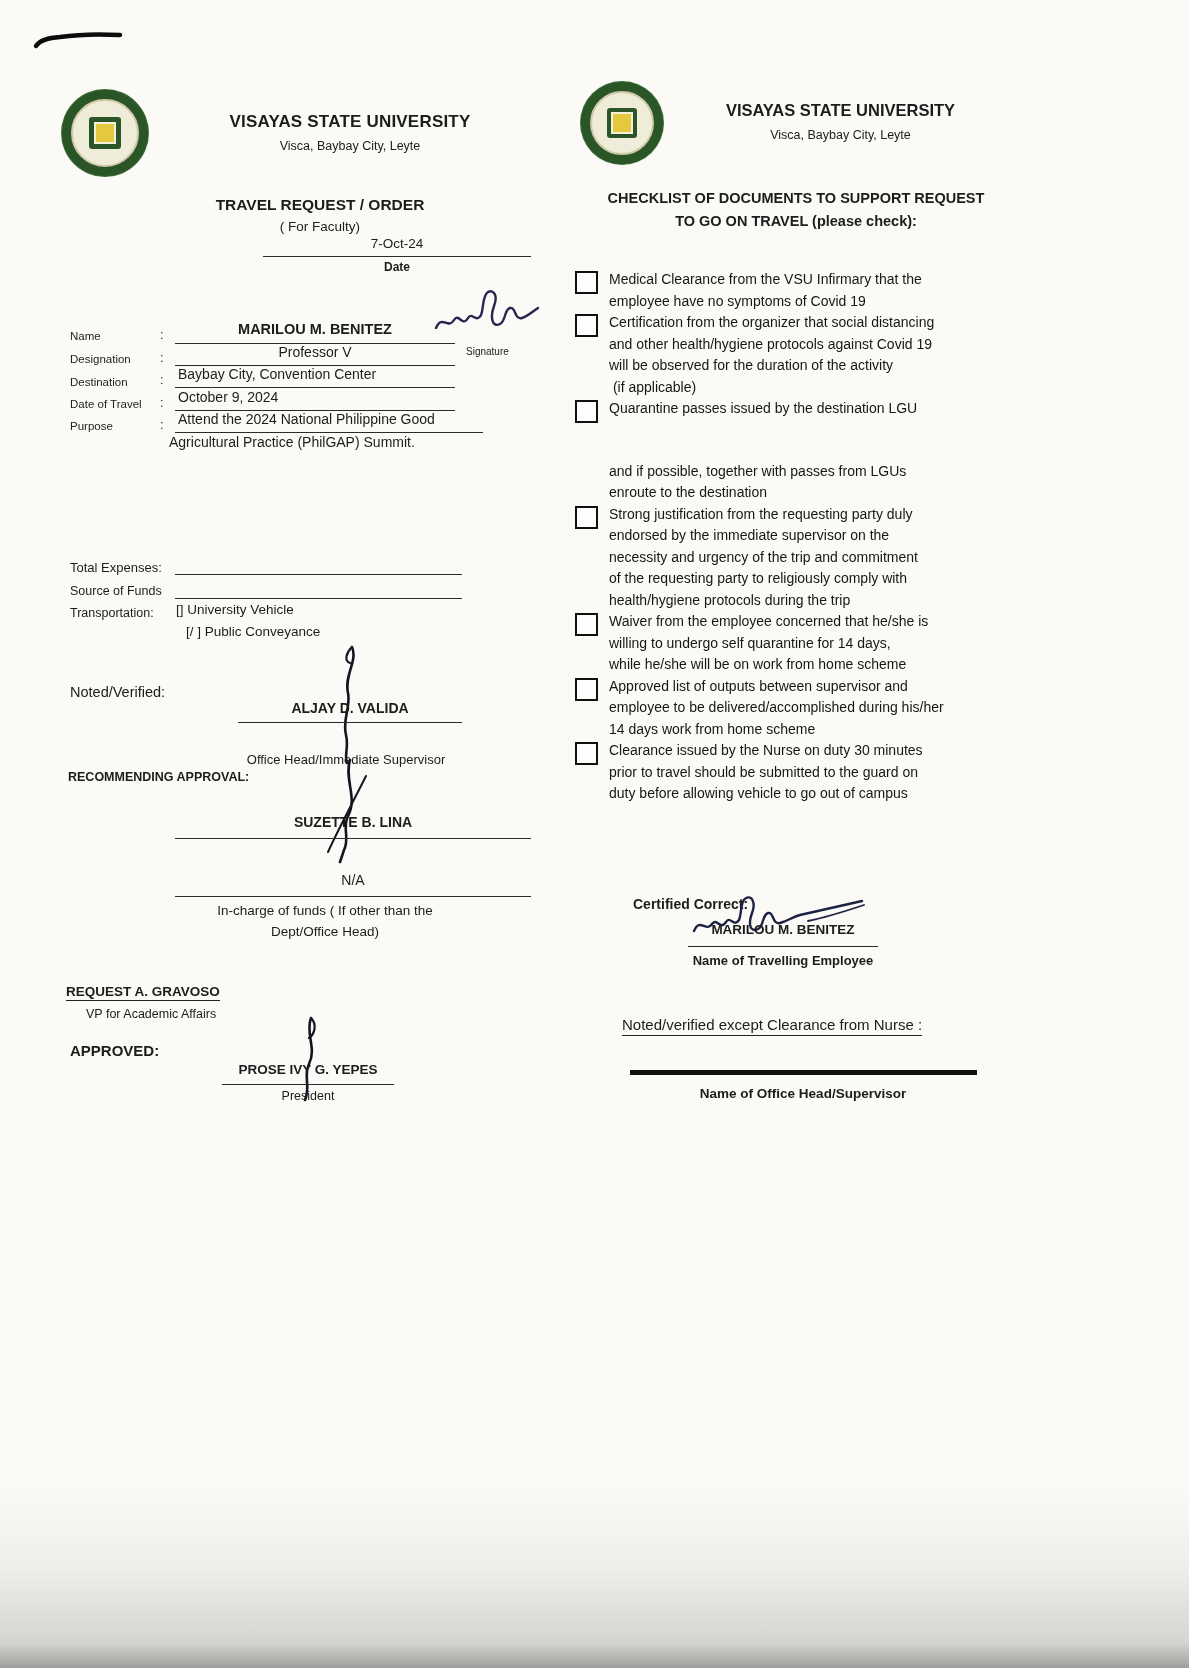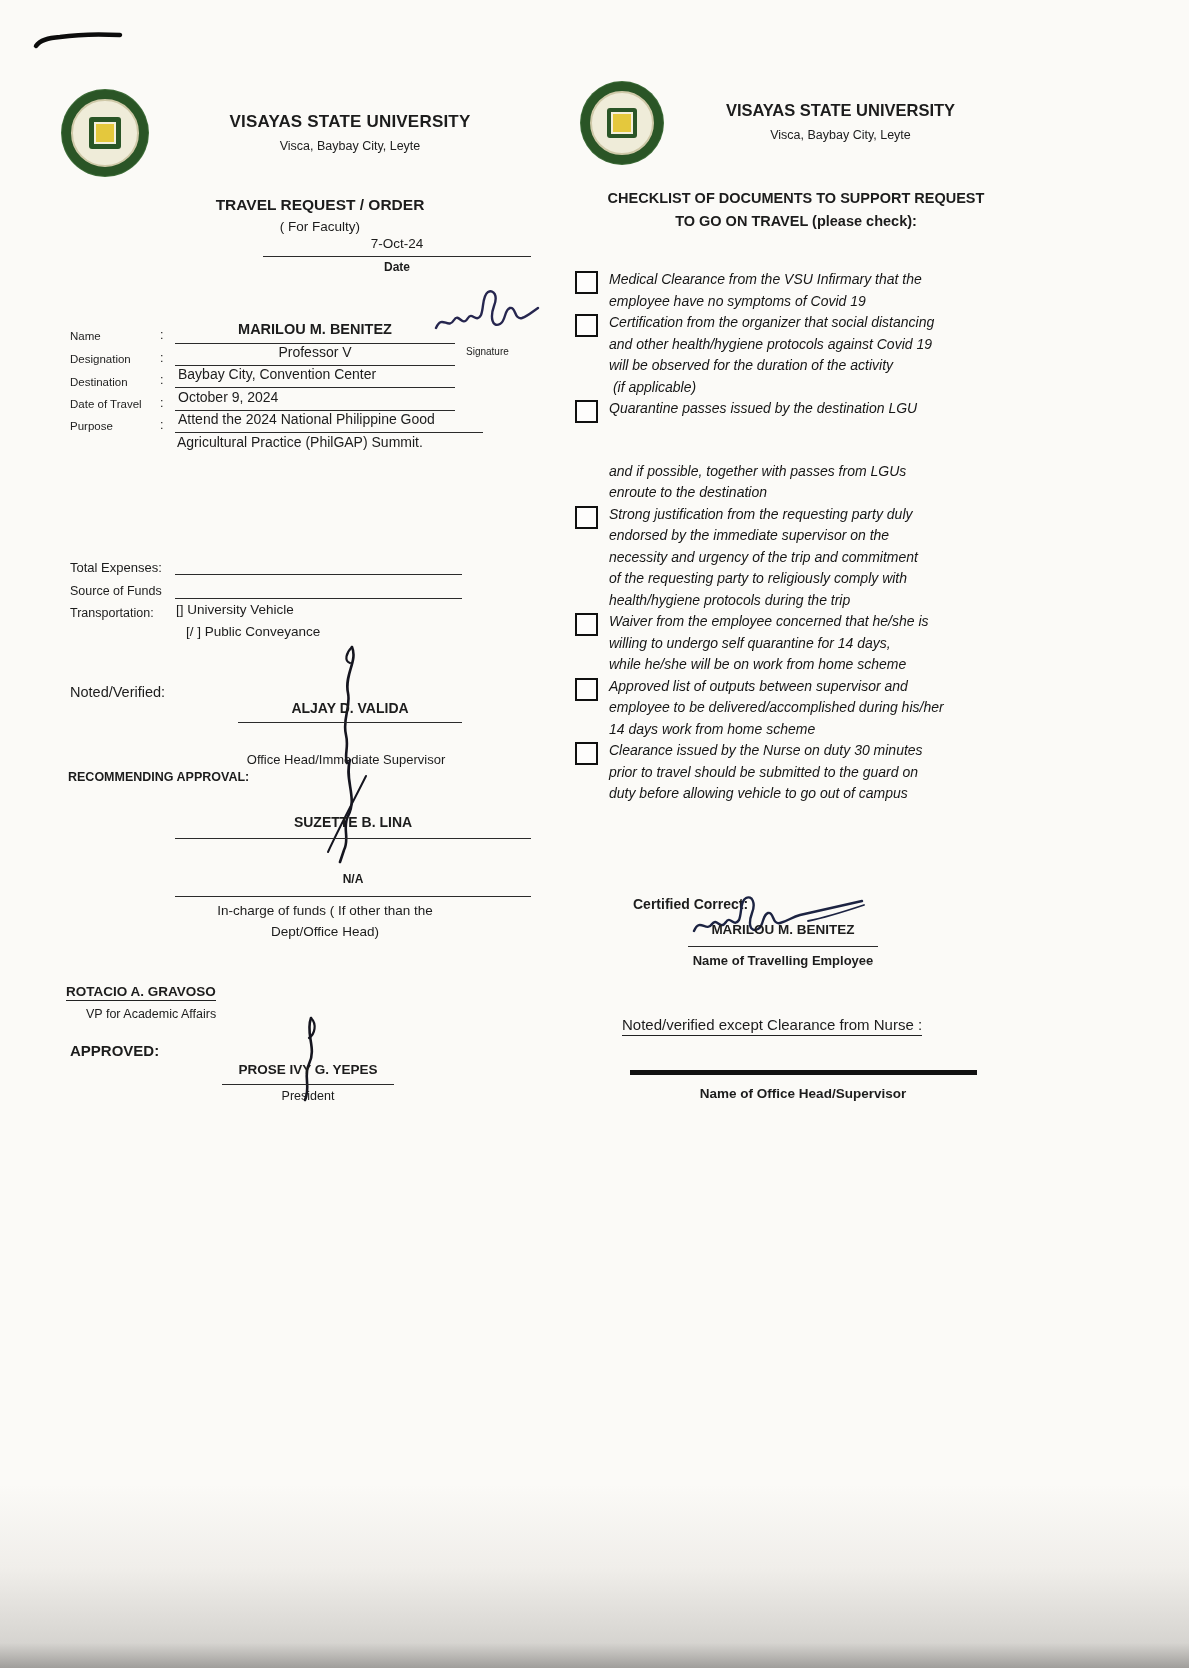--- a/index.html
+++ b/index.html
@@ -40,50 +40,50 @@
   [data-name="designation-value"]{left:175px;top:344px;width:280px;}
   [data-name="destination-label"]{left:70px;top:376px;}
   [data-name="destination-colon"]{top:373px;}
   [data-name="destination-value"]{left:175px;top:366px;width:277px;padding-left:3px;}
   [data-name="travel-date-label"]{left:70px;top:398px;}
   [data-name="travel-date-colon"]{top:396px;}
   [data-name="travel-date-value"]{left:175px;top:389px;width:277px;padding-left:3px;}
   [data-name="purpose-label"]{left:70px;top:420px;}
   [data-name="purpose-colon"]{top:418px;}
   [data-name="purpose-line1"]{left:175px;top:411px;width:305px;padding-left:3px;}
-  [data-name="purpose-line2"]{left:174px;top:434px;width:305px;padding-left:3px;font-size:14px;}
+  [data-name="purpose-line2"]{left:166px;top:434px;width:305px;padding-left:3px;font-size:14px;}
 
   [data-name="total-expenses-label"]{left:70px;top:560px;font-size:13px;}
   [data-name="total-expenses-line"]{left:175px;top:554px;width:287px;height:20px;}
   [data-name="source-of-funds-label"]{left:70px;top:584px;font-size:12.5px;}
   [data-name="source-of-funds-line"]{left:175px;top:578px;width:287px;height:20px;}
   [data-name="transportation-label"]{left:70px;top:606px;font-size:12.5px;}
   [data-name="transport-option-university"]{left:176px;top:602px;font-size:13.5px;}
   [data-name="transport-option-public"]{left:186px;top:624px;font-size:13.5px;}
 
   [data-name="noted-verified-label"]{left:70px;top:684px;font-size:14.5px;}
   [data-name="noted-name"]{left:238px;top:700px;width:224px;height:22px;font-weight:bold;font-size:14px;}
   [data-name="noted-title"]{left:178px;top:728px;width:336px;font-size:13px;margin-top:24px;}
   [data-name="recommending-label"]{left:68px;top:770px;font-size:12.5px;font-weight:bold;}
   [data-name="recommending-name"]{left:175px;top:814px;width:356px;height:24px;font-weight:bold;font-size:14px;}
-  [data-name="incharge-value"]{left:175px;top:872px;width:356px;height:24px;font-weight:bold;font-size:12px;}
+  [data-name="incharge-value"]{left:175px;top:872px;width:356px;height:24px;font-weight:normal;font-size:14px;}
   [data-name="incharge-caption"]{left:175px;top:900px;width:300px;font-size:13.5px;line-height:21px;text-align:center;}
   [data-name="vp-name"]{left:66px;top:984px;font-size:13.5px;font-weight:bold;border-bottom:1.5px solid #222;padding-bottom:1px;}
   [data-name="vp-title"]{left:86px;top:1007px;font-size:12.5px;}
   [data-name="approved-label"]{left:70px;top:1042px;font-size:15px;font-weight:bold;}
   [data-name="president-name"]{left:222px;top:1062px;width:172px;height:22px;font-weight:bold;font-size:13.5px;}
   [data-name="president-title"]{left:222px;top:1089px;width:172px;font-size:12.5px;}
 
   
   [data-name="right-university-name"]{left:668px;top:101px;width:345px;font-size:16.5px;font-weight:bold;}
   [data-name="right-university-address"]{left:668px;top:128px;width:345px;font-size:12.5px;}
   [data-name="checklist-title"]{left:572px;top:187px;width:448px;font-size:14.5px;font-weight:bold;line-height:23px;}
 
   
-  [data-name="checklist"]{left:575px;top:269px;width:450px;font-style:italic;}
+  [data-name="checklist"]{left:575px;top:269px;width:450px;}
   .check-item{position:relative;padding-left:34px;font-size:14px;line-height:21.5px;color:#161616;}
   .check-item.no-box{margin-top:41px;}
   .checkbox{position:absolute;left:0;top:2px;width:19px;height:19px;border:2.5px solid #101010;background:rgba(255,255,255,.65);}
 
   [data-name="certified-label"]{left:633px;top:896px;font-size:14px;font-weight:bold;}
   [data-name="certified-name"]{left:688px;top:922px;width:190px;height:24px;font-weight:bold;font-size:13.5px;}
   [data-name="certified-title"]{left:660px;top:953px;width:246px;font-size:13px;font-weight:bold;}
   [data-name="noted-except-line"]{left:615px;top:1016px;font-size:15px;border-bottom:1.5px solid #222;padding-bottom:2px;margin-left:7px;}
   [data-name="thick-line"]{left:630px;top:1070px;width:347px;height:5px;background:#111;}
   [data-name="office-head-label"]{left:658px;top:1086px;width:290px;font-size:13.5px;font-weight:bold;}
@@ -169,21 +169,21 @@
     <path d="M8 94 C 18 72 34 42 46 18" stroke="#15151f" stroke-width="2" fill="none" stroke-linecap="round"></path>
   </svg>
 
   <span class="abs" data-name="recommending-label">RECOMMENDING APPROVAL:</span>
   <div class="vbox center uline" data-name="recommending-name">SUZETTE B. LINA</div>
 
   <div class="vbox center uline" data-name="incharge-value">N/A</div>
   <div class="abs center pre" data-name="incharge-caption">In-charge of  funds ( If other than the
 Dept/Office Head)</div>
 
-  <span class="abs" data-name="vp-name">ROTACIO A. GRAVOSO</span>
+  <span class="abs" data-name="vp-name">REQUEST A. GRAVOSO</span>
   <span class="abs" data-name="vp-title">VP for Academic Affairs</span>
 
   <svg class="ink" data-name="signature-president" width="48" height="86" viewBox="0 0 48 86">
     <path d="M28 2 C 22 18 34 32 26 48 C 20 60 28 70 22 84" stroke="#15151f" stroke-width="2.6" fill="none" stroke-linecap="round"></path>
     <path d="M28 2 C 34 8 32 18 26 22" stroke="#15151f" stroke-width="2.2" fill="none" stroke-linecap="round"></path>
   </svg>
 
   <span class="abs" data-name="approved-label">APPROVED:</span>
   <div class="vbox center uline" data-name="president-name">PROSE IVY G. YEPES</div>
   <div class="abs center" data-name="president-title">President</div>

